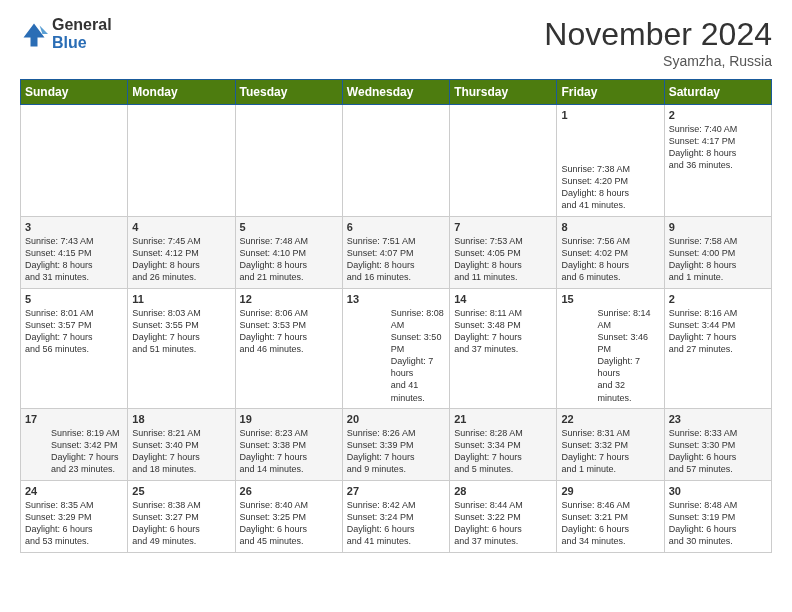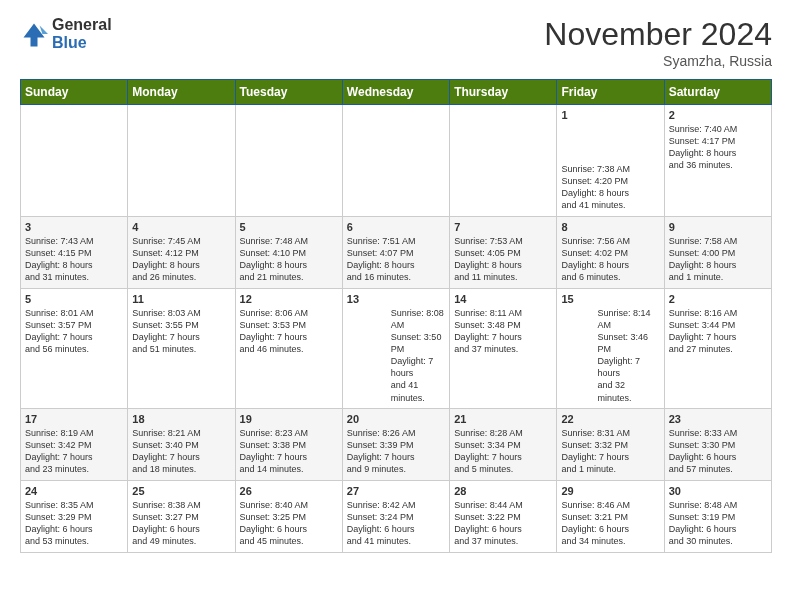--- a/index.html
+++ b/index.html
@@ -251,21 +251,21 @@
             <span class="day-number">2</span>
             <div class="day-info" style="white-space: pre-line;">Sunrise: 8:16 AM
 Sunset: 3:44 PM
 Daylight: 7 hours
 and 27 minutes.</div>
           </td>
         </tr>
         <tr>
           <td>
             <span class="day-number">17</span>
-            <div class="day-info" style="white-space: pre-line;">Sunrise: 8:19 AM
+            <div class="day-info" style="white-space: pre-line; margin-left: 26px;">Sunrise: 8:19 AM
 Sunset: 3:42 PM
 Daylight: 7 hours
 and 23 minutes.</div>
           </td>
           <td>
             <span class="day-number">18</span>
             <div class="day-info" style="white-space: pre-line;">Sunrise: 8:21 AM
 Sunset: 3:40 PM
 Daylight: 7 hours
 and 18 minutes.</div>

